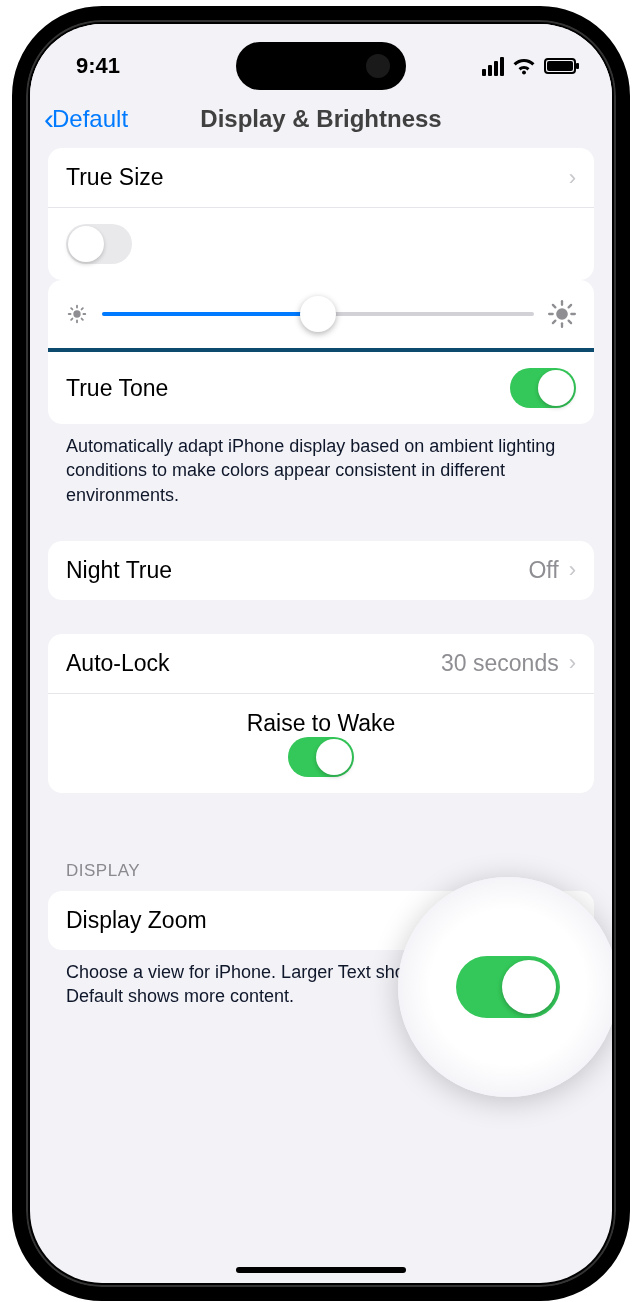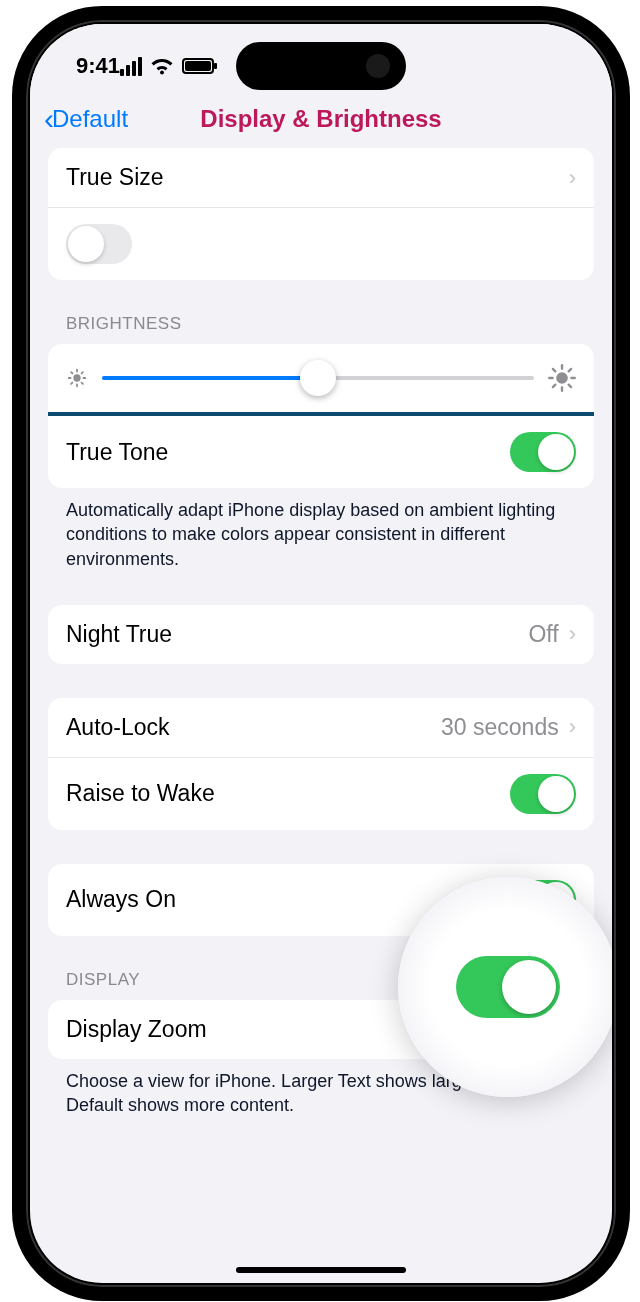--- a/index.html
+++ b/index.html
@@ -50,20 +50,21 @@
     right:16px;
     top:12px;
     width:24px; height:24px;
     border-radius:50%;
     background:#1a1a1a;
   }
 
   
   .status-bar {
     display: flex;
+    justify-content: space-between;
     align-items: center;
     padding: 22px 36px 0 46px;
     height: 62px;
     background: #f2f2f7;
     font-weight: 600;
     font-size: 22px;
   }
   .status-right { display:flex; align-items:center; gap:8px; }
   .signal-bars { display:flex; align-items:flex-end; gap:2px; }
   .signal-bars span{ width:4px; background:#000; border-radius:1px; }
@@ -84,21 +85,21 @@
     position: relative;
   }
   .back-link { display:flex; align-items:center; color:#007aff; font-size:24px; }
   .back-chevron { font-size:30px; line-height:1; margin-right:-2px; font-weight:400;}
   .nav-title {
     position: absolute;
     left: 0; right: 0;
     text-align: center;
     font-size: 24px;
     font-weight: 600;
-    color: #be185d;
+    color: #404040;
     pointer-events: none;
   }
 
   
   .content { padding: 0 18px 60px; background:#f2f2f7; }
   .group {
     background: #fff;
     border-radius: 14px;
     overflow: hidden;
   }
@@ -258,21 +259,20 @@
         </div>
         <div class="row row-sep" style="margin-left:0; padding-left:18px;">
           <div class="row-right">
             <div class="toggle">
                 <div class="knob"></div>
               </div>
           </div>
         </div>
       </div>
 
-      <div class="section-header">BRIGHTNESS</div>
 
       <div class="group">
         <div class="slider-row">
           <svg class="sun-icon" width="22" height="22" viewBox="0 0 24 24" fill="#8e8e93">
             <circle cx="12" cy="12" r="4"></circle>
             <g stroke="#8e8e93" stroke-width="2" stroke-linecap="round">
               <line x1="12" y1="3" x2="12" y2="5"></line>
                 <line x1="12" y1="19" x2="12" y2="21"></line>
               <line x1="3" y1="12" x2="5" y2="12"></line>
                 <line x1="19" y1="12" x2="21" y2="12"></line>
@@ -326,42 +326,32 @@
       <div class="spacer"></div>
 
       <div class="group">
         <div class="row">
           <div class="row-left">Auto-Lock</div>
           <div class="row-right">
             <span>30 seconds</span>
             <span class="chevron">›</span>
           </div>
         </div>
-        <div class="row row-sep" style="margin-left:0; padding-left:18px;">
+        <div class="row row-sep" style="margin-left:0; padding-left:18px;flex-direction:column;">
           <div class="row-left">Raise to Wake</div>
           <div class="row-right">
             <div class="toggle on">
                 <div class="knob"></div>
               </div>
           </div>
         </div>
       </div>
 
       <div class="spacer"></div>
 
-      <div class="group">
-        <div class="row">
-          <div class="row-left">Always On</div>
-          <div class="row-right">
-            <div class="toggle on">
-                <div class="knob"></div>
-              </div>
-          </div>
-        </div>
-      </div>
 
       <div class="section-header">DISPLAY</div>
 
       <div class="group">
         <div class="row">
           <div class="row-left">Display Zoom</div>
           <div class="row-right">
             <span>Default</span>
             <span class="chevron">›</span>
           </div>

